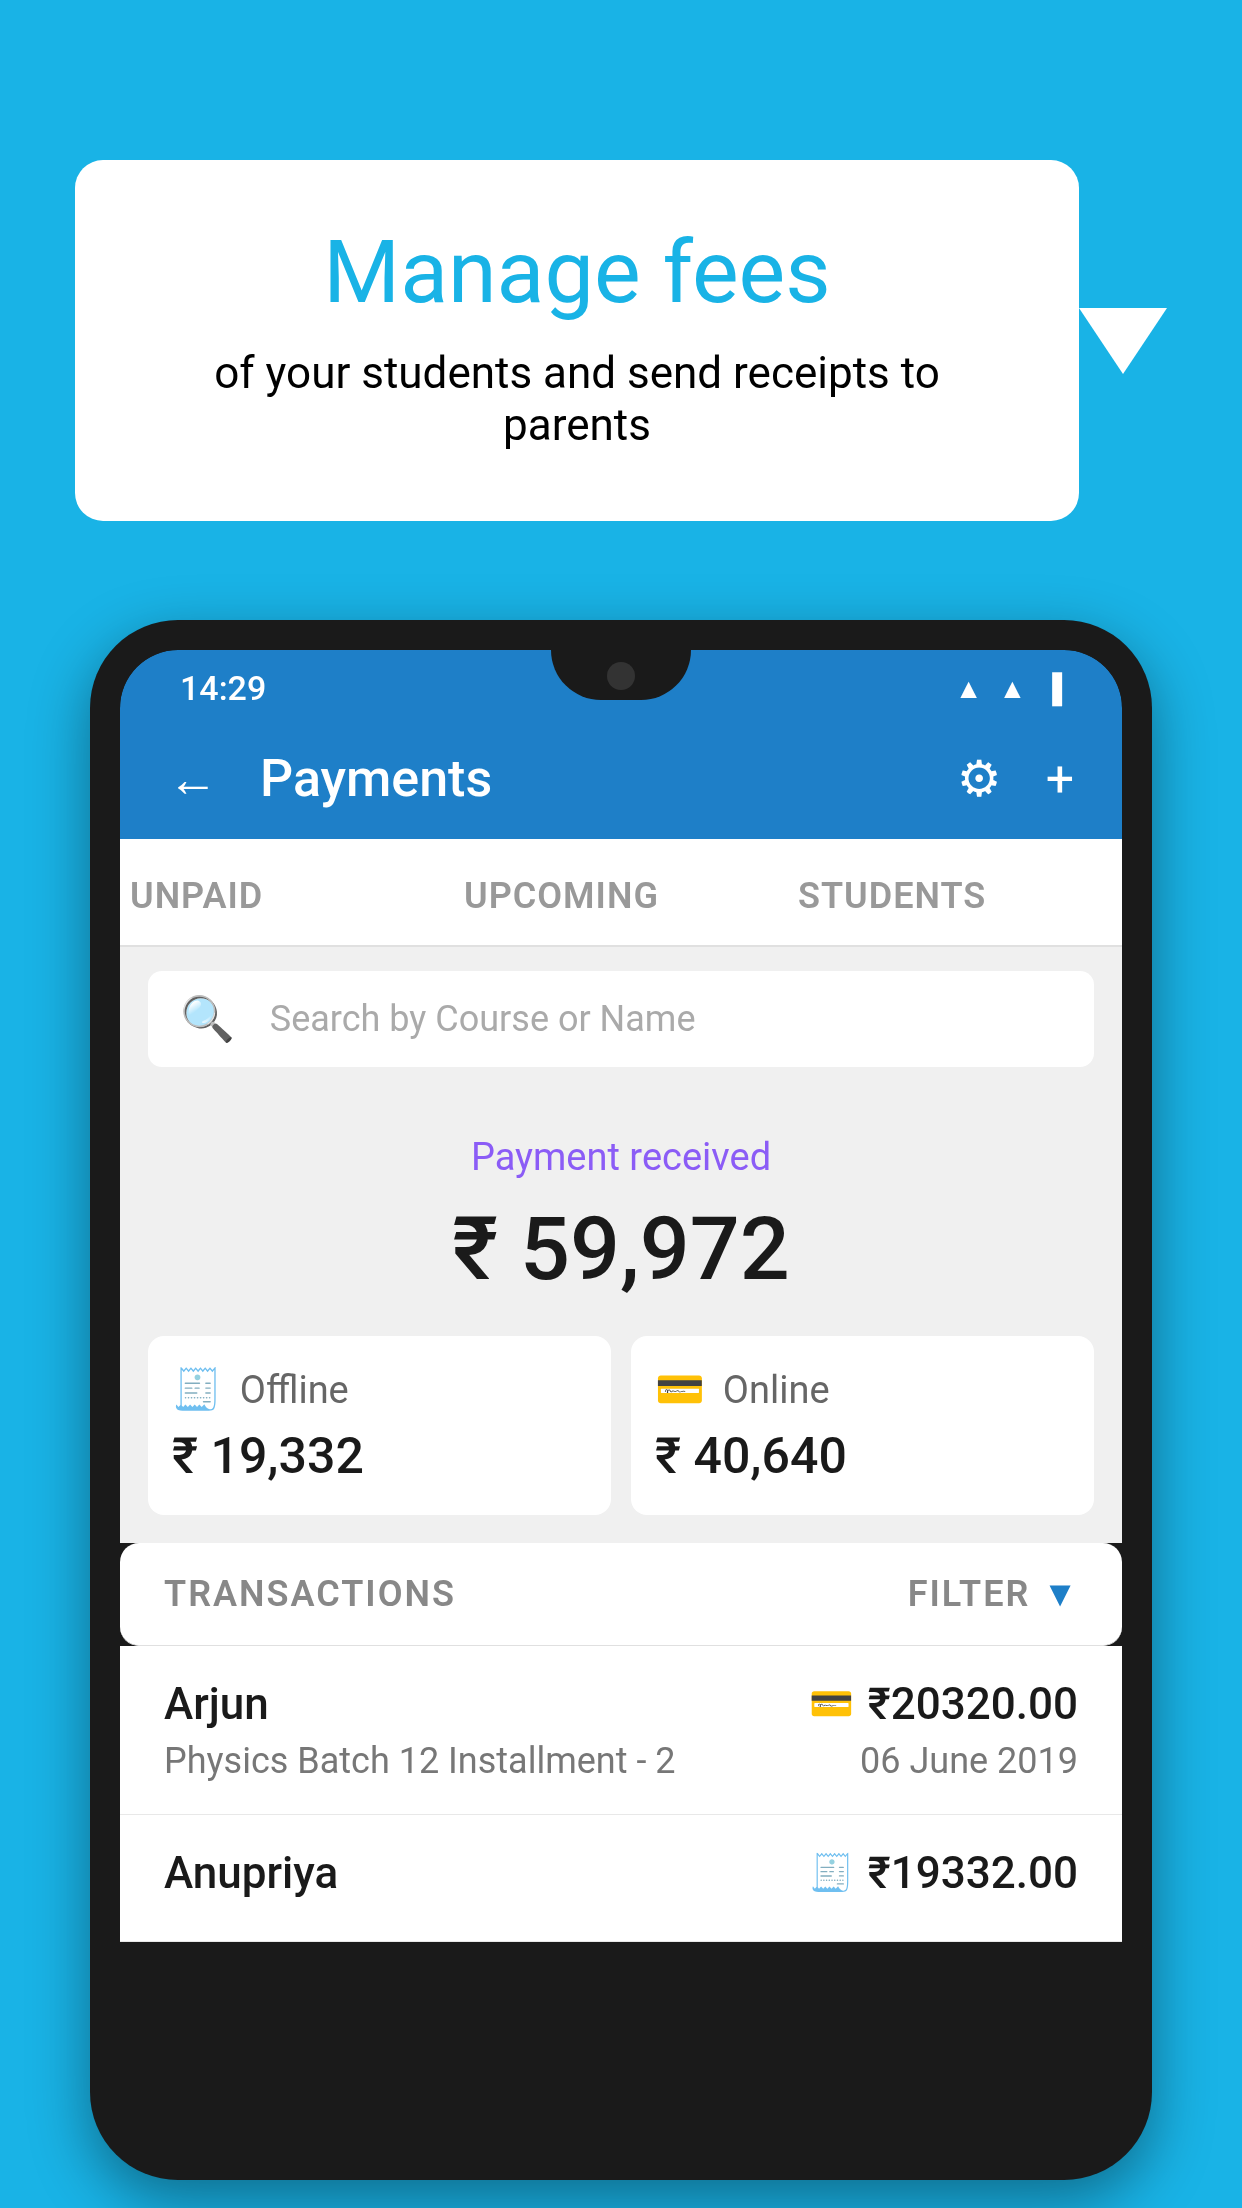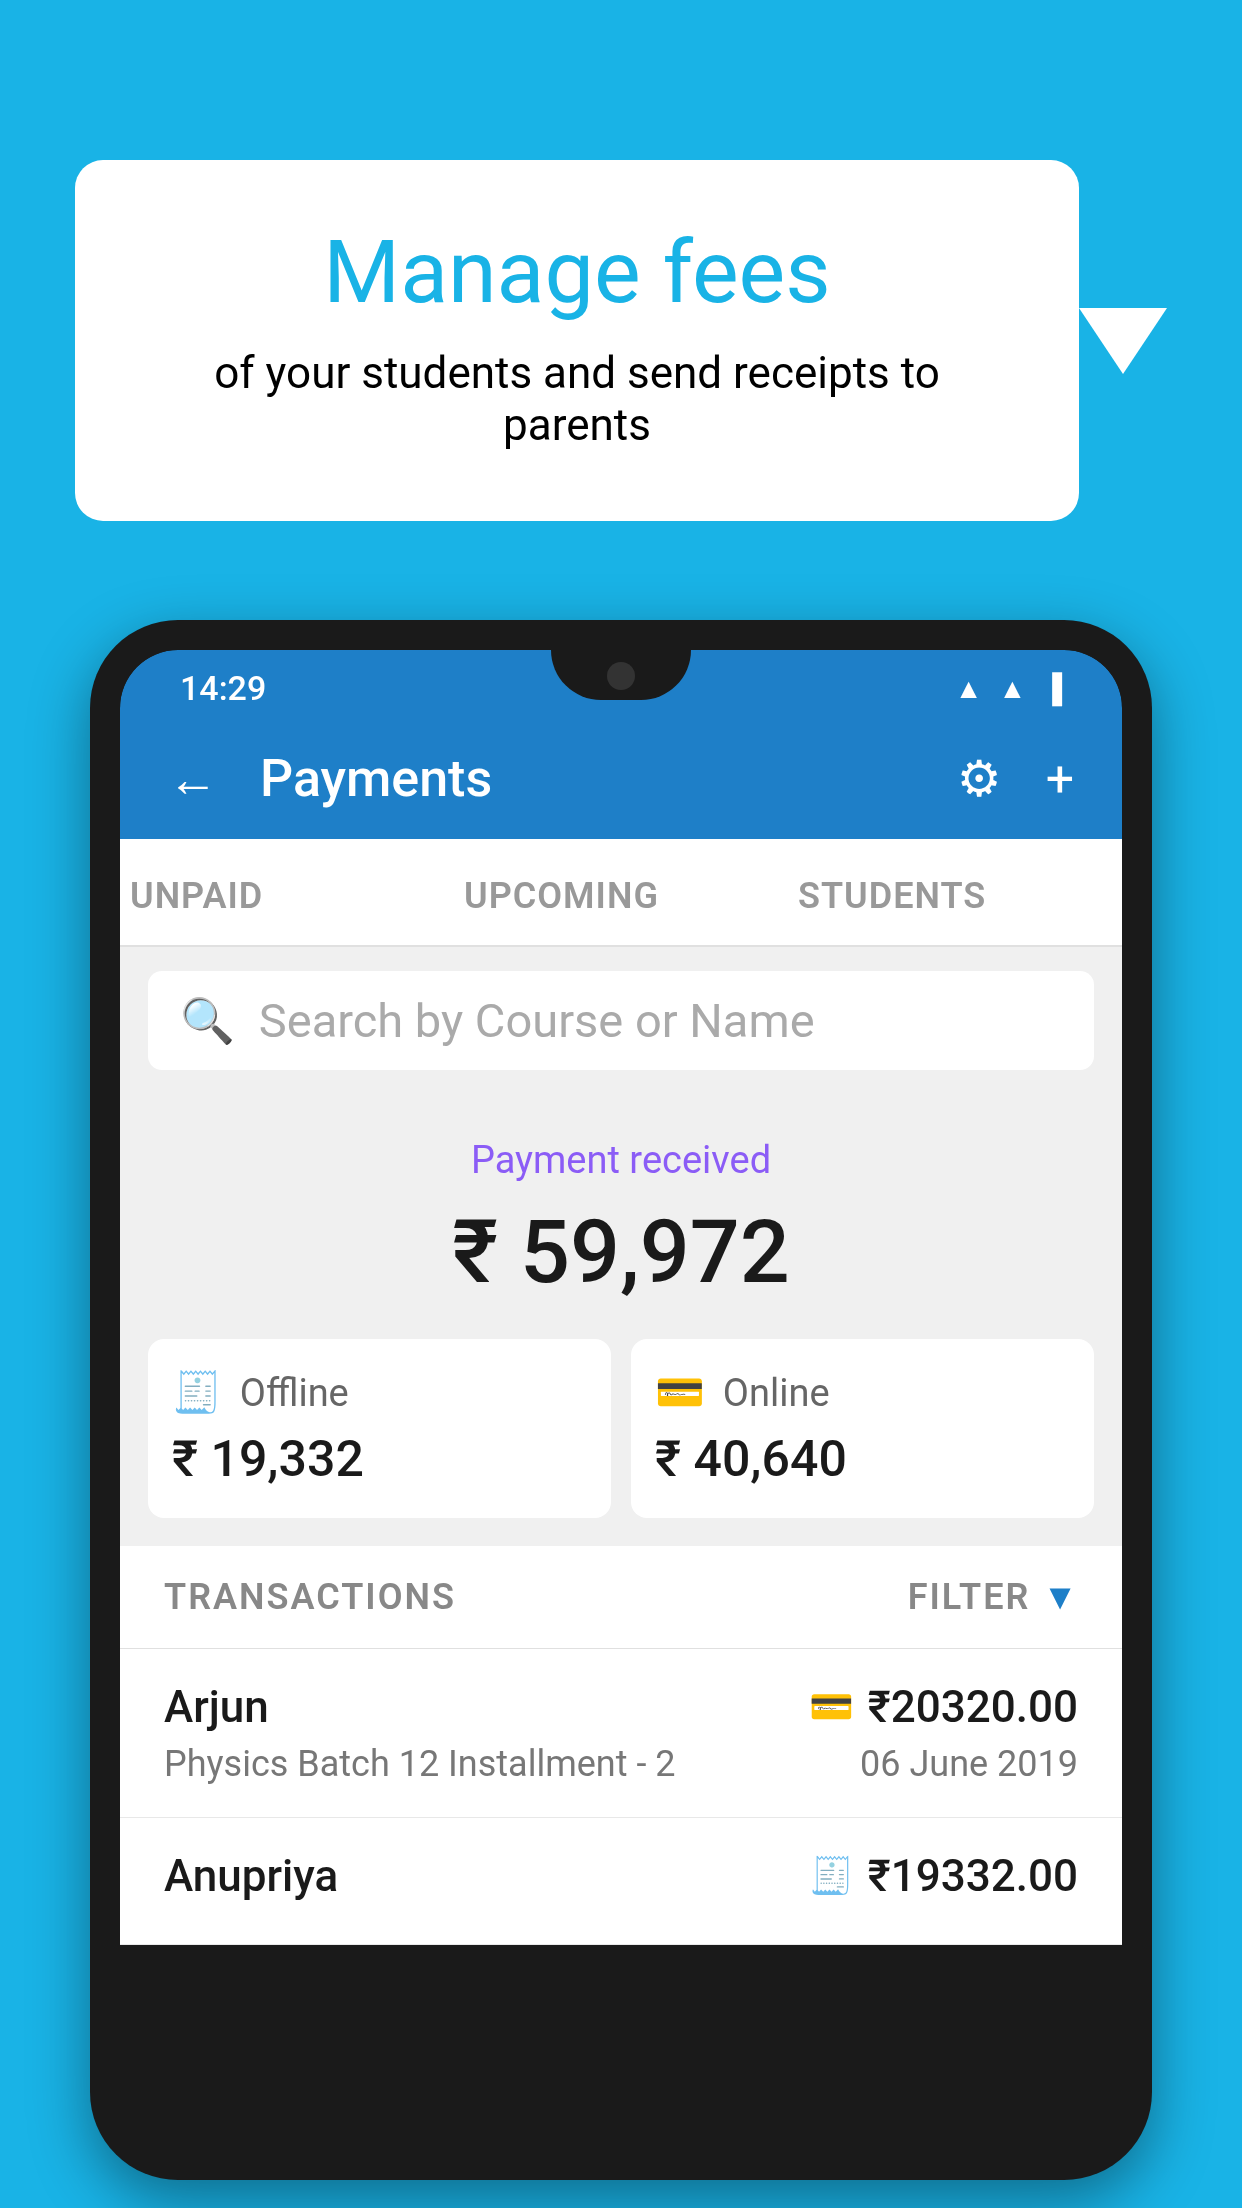--- a/index.html
+++ b/index.html
@@ -212,21 +212,22 @@
       gap: 24px;
     }
 
     .search-icon-char {
       color: #999;
       font-size: 44px;
     }
 
     .search-placeholder {
       color: #aaa;
-      font-size: 47px;
+      font-size: 36px;
+      margin-left: 11px;
     }
 
     
     .payment-summary {
       background: #f0f0f0;
       padding: 44px 28px 28px;
       text-align: center;
     }
 
     .payment-received-label {
@@ -279,20 +280,21 @@
     }
 
     
     .transactions-header {
       background: white;
       display: flex;
       justify-content: space-between;
       align-items: center;
       padding: 30px 44px;
       border-bottom: 1px solid #e0e0e0;
+      border-radius: 19px;
     }
 
     .transactions-label {
       color: #888;
       font-size: 36px;
       font-weight: 600;
       letter-spacing: 2px;
     }
 
     .filter-section {

